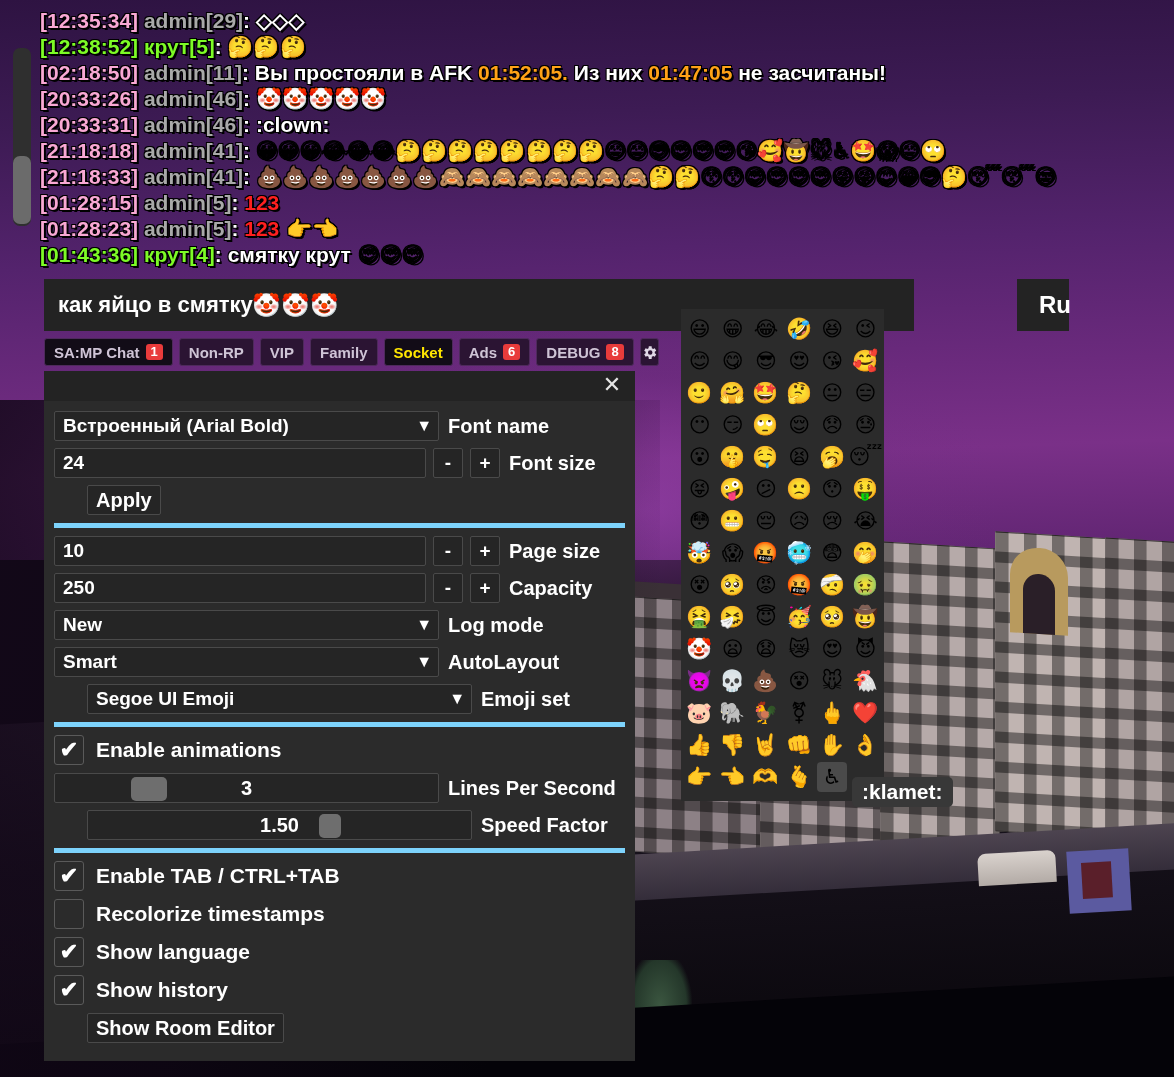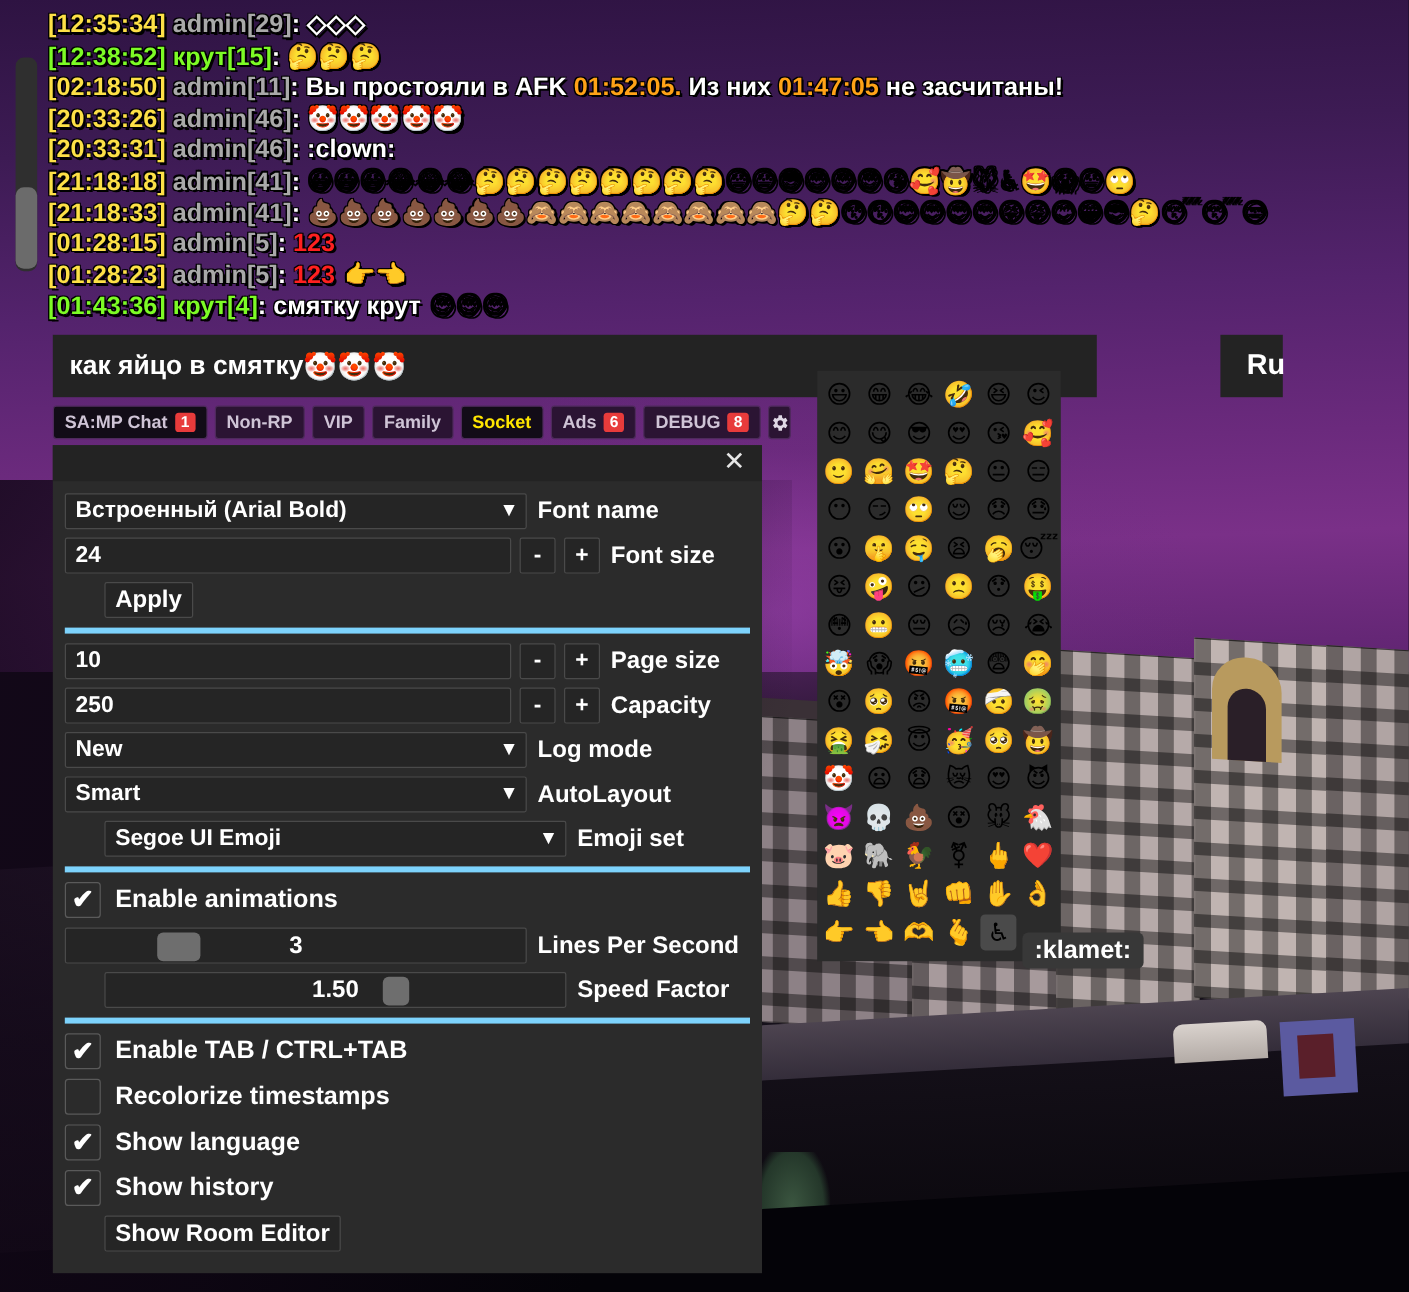--- a/index.html
+++ b/index.html
@@ -80,21 +80,21 @@
   }
 
   
   .chat-log {
     position: absolute; left: 40px; top: 8px; width: 1134px; height: 260px;
     font-weight: bold; font-size: 21px; line-height: 26px;
     white-space: nowrap;
   }
   .chat-line { height: 26px; overflow: hidden; }
   .chat-line span { text-shadow: 2px 2px 0 #000, -1px -1px 0 #000, 1px -1px 0 #000, -1px 1px 0 #000; }
-  .ts { color: #fde047; }
+  .ts { color: #f9a8d4; }
   .ts.green { color: #7dfb26; }
   .nick { color: #a9a9a9; }
   .nick.green { color: #7dfb26; }
   .colon { color: #ffffff; }
   .msg { color: #ffffff; }
   .msg-red { color: #ff2020; }
   .msg-orange { color: #ffa217; }
   .emo { font-family: "DejaVu Sans", sans-serif; text-shadow: none; font-size: 21px; }
 
   
@@ -242,21 +242,21 @@
     <div class="street"></div>
     <div class="awning"></div>
     <div class="kiosk"></div>
     <div class="tree"></div>
     <div class="dark-fore"></div>
     <div class="shadow-left"></div>
   </div>
 
   <div class="chat-log" id="chat-log">
       <div class="chat-line"><span class="ts">[12:35:34] </span><span class="nick">admin[29]</span><span class="colon">: </span><span class="msg">◇◇◇</span></div>
-      <div class="chat-line"><span class="ts green">[12:38:52] </span><span class="nick green">крут[15]</span><span class="colon">: </span><span class="emo">🤔🤔🤔</span></div>
+      <div class="chat-line"><span class="ts green">[12:38:52] </span><span class="nick green">крут[5]</span><span class="colon">: </span><span class="emo">🤔🤔🤔</span></div>
       <div class="chat-line"><span class="ts">[02:18:50] </span><span class="nick">admin[11]</span><span class="colon">: </span><span class="msg">Вы простояли в AFK </span><span class="msg-orange">01:52:05.</span><span class="msg"> Из них </span><span class="msg-orange">01:47:05</span><span class="msg"> не засчитаны!</span></div>
       <div class="chat-line"><span class="ts">[20:33:26] </span><span class="nick">admin[46]</span><span class="colon">: </span><span class="emo">🤡🤡🤡🤡🤡</span></div>
       <div class="chat-line"><span class="ts">[20:33:31] </span><span class="nick">admin[46]</span><span class="colon">: </span><span class="msg">:clown:</span></div>
       <div class="chat-line"><span class="ts">[21:18:18] </span><span class="nick">admin[41]</span><span class="colon">: </span><span class="emo">😃😃😃😂😂😂🤔🤔🤔🤔🤔🤔🤔🤔😐😐😎😍😍😍😘🥰🤠🐭♿🤩😱😐🙄</span></div>
       <div class="chat-line"><span class="ts">[21:18:33] </span><span class="nick">admin[41]</span><span class="colon">: </span><span class="emo">💩💩💩💩💩💩💩🙈🙈🙈🙈🙈🙈🙈🙈🤔🤔😯😯😍😍😍😍😝😝😊😁😎🤔😴😴😒</span></div>
       <div class="chat-line"><span class="ts">[01:28:15] </span><span class="nick">admin[5]</span><span class="colon">: </span><span class="msg-red">123</span></div>
       <div class="chat-line"><span class="ts">[01:28:23] </span><span class="nick">admin[5]</span><span class="colon">: </span><span class="msg-red">123</span><span class="emo"> 👉👈</span></div>
       <div class="chat-line"><span class="ts green">[01:43:36] </span><span class="nick green">крут[4]</span><span class="colon">: </span><span class="msg">смятку крут</span><span class="emo"> 😍😍😍</span></div>
     </div>
 

